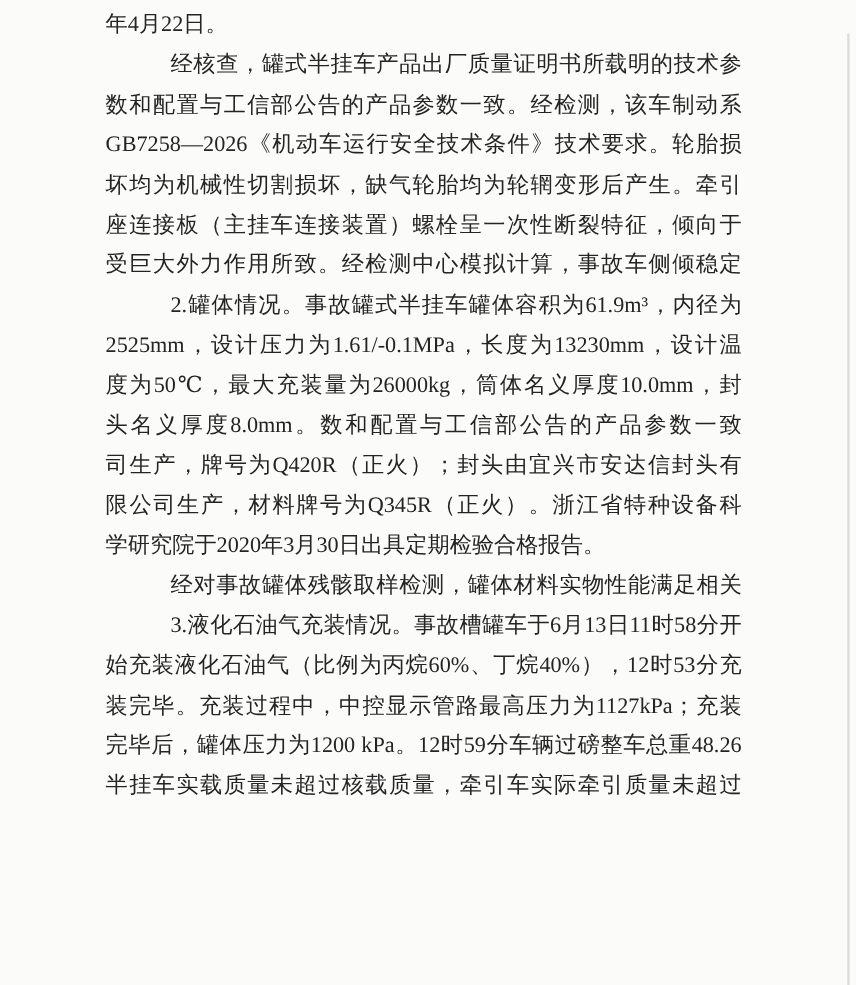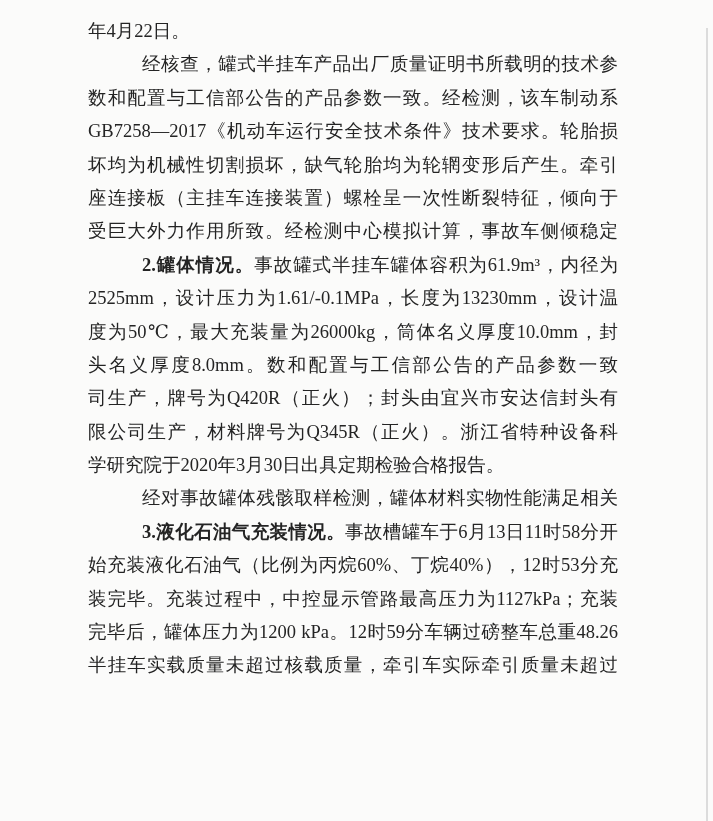--- a/index.html
+++ b/index.html
@@ -10,56 +10,56 @@
     color:#242424;
   }
   .page {
     position:relative;
     width:713px; height:821px;
     overflow:hidden;
     background:#fbfbfa;
   }
   .textblock {
     position:absolute;
-    left:88px; top:15px;
+    left:88px; top:5px;
     width:530px;
   }
   .line {
     height:33.4px;
     line-height:33.4px;
     font-size:18.5px;
     letter-spacing:0;
   }
   .fill {
     text-align:justify;
     text-align-last:justify;
     text-justify:inter-character;
   }
   .short {
     text-align:left;
     white-space:nowrap;
   }
   .indent { text-indent:54px; }
-  .b { font-weight:bold; }
+  .b { font-weight:normal; }
   .scanline {
     position:absolute;
     left:706px; top:28px;
     width:2px; height:793px;
     background:#dcdcdc;
   }
 </style>
 </head>
 <body>
 
 <div class="page">
   <div class="textblock">
     <div class="line short"><span>年4月22日。</span></div>
     <div class="line fill indent"><span>经核查，罐式半挂车产品出厂质量证明书所载明的技术参</span></div>
     <div class="line fill"><span>数和配置与工信部公告的产品参数一致。经检测，该车制动系</span></div>
-    <div class="line fill"><span>GB7258—2017《机动车运行安全技术条件》技术要求。轮胎损</span></div>
+    <div class="line fill"><span>GB7258—2026《机动车运行安全技术条件》技术要求。轮胎损</span></div>
     <div class="line fill"><span>坏均为机械性切割损坏，缺气轮胎均为轮辋变形后产生。牵引</span></div>
     <div class="line fill"><span>座连接板（主挂车连接装置）螺栓呈一次性断裂特征，倾向于</span></div>
     <div class="line fill"><span>受巨大外力作用所致。经检测中心模拟计算，事故车侧倾稳定</span></div>
     <div class="line fill indent"><span class="b">2.罐体情况。</span><span>事故罐式半挂车罐体容积为61.9m³，内径为</span></div>
     <div class="line fill"><span>2525mm，设计压力为1.61/-0.1MPa，长度为13230mm，设计温</span></div>
     <div class="line fill"><span>度为50℃，最大充装量为26000kg，筒体名义厚度10.0mm，封</span></div>
     <div class="line fill"><span>头名义厚度8.0mm。数和配置与工信部公告的产品参数一致</span></div>
     <div class="line fill"><span>司生产，牌号为Q420R（正火）；封头由宜兴市安达信封头有</span></div>
     <div class="line fill"><span>限公司生产，材料牌号为Q345R（正火）。浙江省特种设备科</span></div>
     <div class="line short"><span>学研究院于2020年3月30日出具定期检验合格报告。</span></div>

